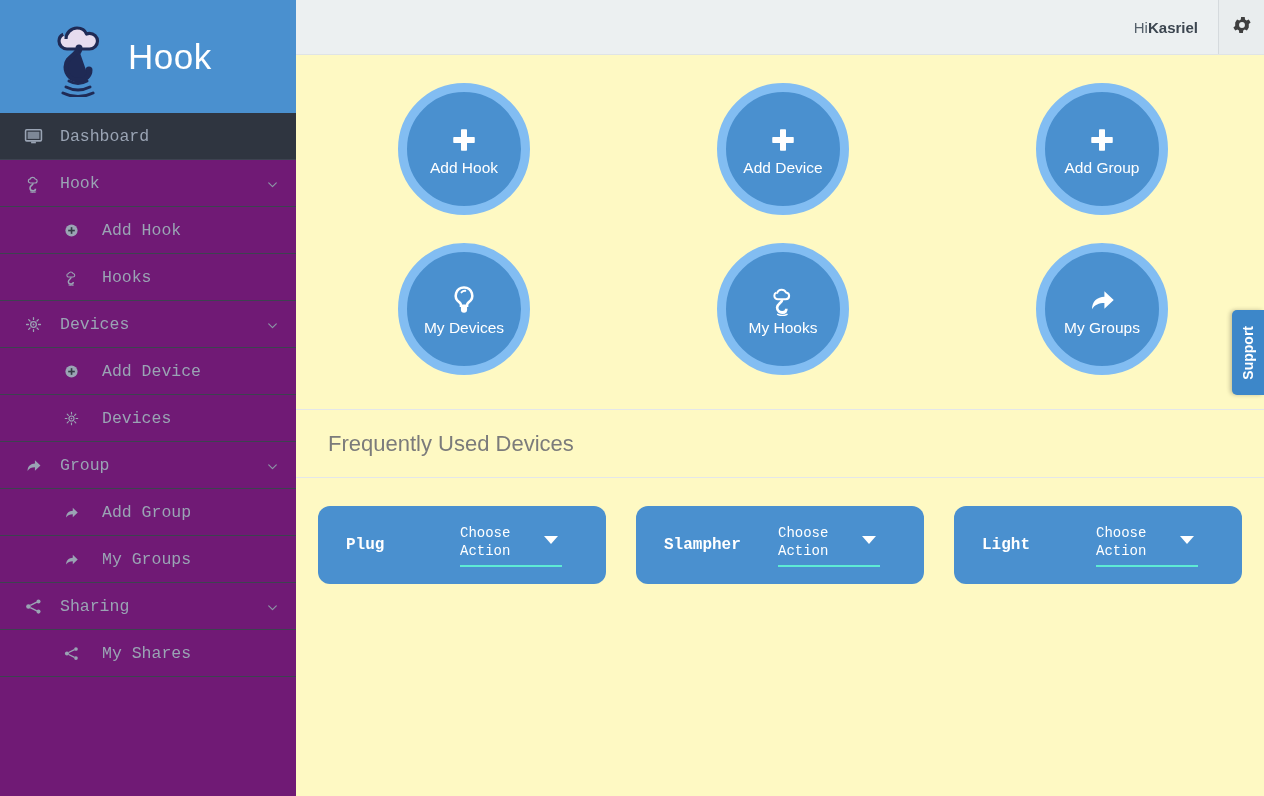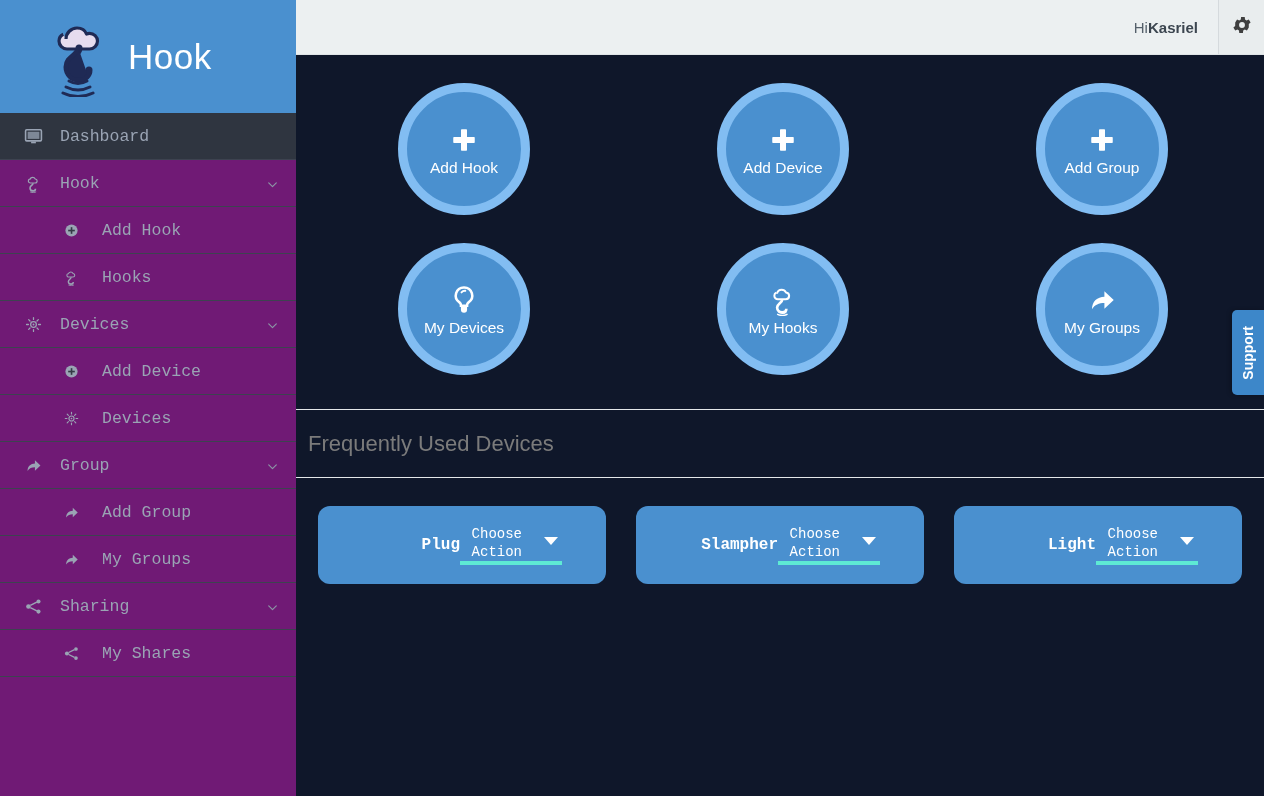--- a/index.html
+++ b/index.html
@@ -61,24 +61,23 @@
     position: absolute; right: 18px; top: 50%;
     transform: translateY(-50%);
     width: 12px; height: 12px;
   }
   .nav-tail { flex: 1 1 auto; }
 
   
   .main {
     flex: 1 1 auto;
     height: 796px;
-    background: #0f172a;
+    background: #fef9c3;
     position: relative;
     overflow: hidden;
-    text-align: right;
   }
   .topbar {
     height: 55px;
     background: #ecf0f1;
     border-bottom: 1px solid #dfe4e6;
     display: flex;
     align-items: stretch;
     justify-content: flex-end;
   }
   .greeting {
@@ -126,21 +125,21 @@
   }
   .circle-btn .cb-label {
     font-size: 15.5px;
     line-height: 1;
     white-space: nowrap;
   }
 
   .section-head {
     height: 68px;
     display: flex; align-items: center;
-    padding-left: 12px;
+    padding-left: 32px;
     border-bottom: 1px solid #e4e7e9;
     color: #7b7b7b;
     font-size: 22px;
     font-weight: 400;
   }
 
   .device-row {
     display: flex;
     gap: 30px;
     padding: 28px 0 0 22px;
@@ -156,21 +155,22 @@
   .device-name {
     color: #ffffff;
     font-size: 16px;
     font-weight: bold;
     width: 142px;
     padding-left: 28px;
   }
   .action-select {
     position: relative;
     width: 102px;
-    border-bottom: 4px solid #5eead4;
+    border-bottom: 2px solid #5eead4;
+    padding-bottom: 5px;
     cursor: pointer;
   }
   .action-select .txt {
     color: #ffffff;
     font-size: 14px;
     line-height: 18px;
     width: 62px;
   }
   .action-select .caret {
     position: absolute; right: 4px; top: 12px;

